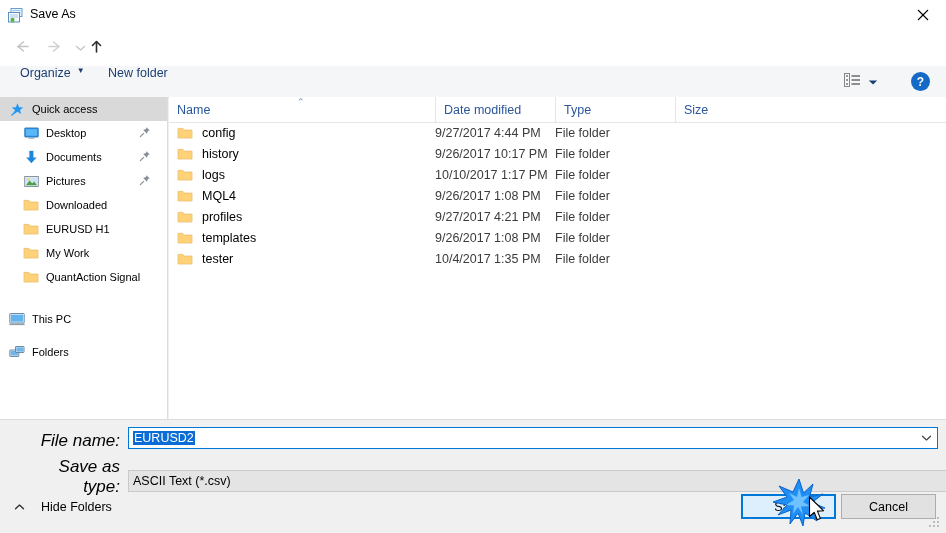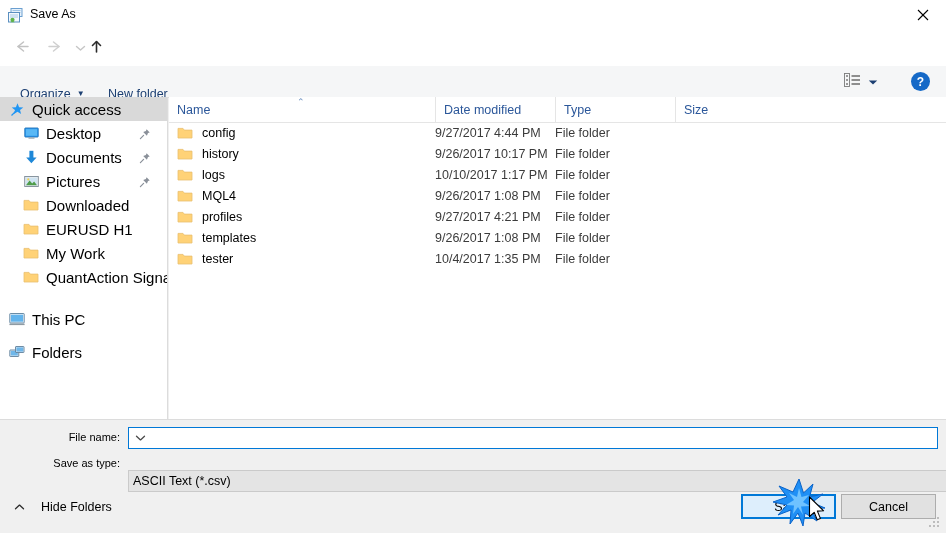--- a/index.html
+++ b/index.html
@@ -29,30 +29,30 @@
   .addr-spacer{flex:1;}
   .addr-chev{width:22px;height:22px;display:flex;align-items:center;justify-content:center;flex:none;}
   .addr-refresh{width:24px;height:22px;display:flex;align-items:center;justify-content:center;border-left:1px solid #e2e2e2;flex:none;}
 
   .searchbox{position:absolute;left:730px;top:36px;width:208px;height:24px;border:1px solid #cccccc;background:#fff;box-sizing:border-box;display:flex;align-items:center;}
   .search-text{font-size:12.5px;color:#4a4a4a;margin-left:6px;flex:1;white-space:nowrap;overflow:hidden;}
   .search-ico{width:22px;height:22px;display:flex;align-items:center;justify-content:center;flex:none;}
 
   
   .toolbar{position:absolute;left:0;top:66px;width:946px;height:31px;background:#f5f6f7;border-bottom:1px solid #dcdcdc;}
-  .tb-item{position:absolute;top:12px;height:31px;display:flex;align-items:center;color:#1c3f72;font-size:12.5px;padding:0 8px;}
+  .tb-item{position:absolute;top:0;height:31px;display:flex;color:#1c3f72;font-size:12.5px;padding:0 8px;}
   .tb-organize{left:12px;}
   .tb-newfolder{left:100px;}
   .tb-caret{margin-left:6px;font-size:8px;color:#1c3f72;}
   .tb-view{position:absolute;right:62px;top:0;height:31px;display:flex;align-items:center;gap:7px;padding:0 6px;}
   .tb-help{position:absolute;right:16px;top:6px;width:19px;height:19px;border-radius:50%;background:#1569c7;color:#fff;font-size:12px;font-weight:bold;display:flex;align-items:center;justify-content:center;}
 
   
   .sidebar{position:absolute;left:0;top:97px;width:168px;height:322px;background:#ffffff;border-right:1px solid #dcdcdc;box-sizing:border-box;overflow:hidden;}
-  .side-item{position:relative;height:24px;display:flex;align-items:center;font-size:15px;color:#000;padding-left:8px;box-sizing:border-box;}
+  .side-item{position:relative;height:24px;display:flex;align-items:center;font-size:11px;color:#000;padding-left:8px;box-sizing:border-box;}
   .side-item.sel{background:#d9d9d9;}
   .side-ico{width:18px;height:16px;margin-right:6px;display:flex;align-items:center;justify-content:center;flex:none;}
   .side-label{white-space:nowrap;overflow:hidden;}
   .side-pin{position:absolute;right:16px;top:5px;width:12px;height:12px;}
   .side-gap{height:9px;}
   .side-indent{padding-left:22px;}
 
   
   .filearea{position:absolute;left:169px;top:97px;width:777px;height:322px;background:#ffffff;}
   .colhead{position:absolute;left:0;top:0;width:777px;height:25px;background:#ffffff;border-bottom:1px solid #e5e5e5;}
@@ -62,21 +62,21 @@
   .rows{position:absolute;left:0;top:25px;width:777px;}
   .row{height:21px;display:flex;align-items:center;font-size:12.5px;color:#000;}
   .cell-name{width:266px;display:flex;align-items:center;padding-left:8px;box-sizing:border-box;}
   .cell-date{width:120px;color:#3b3b3b;box-sizing:border-box;}
   .cell-type{width:120px;color:#3b3b3b;box-sizing:border-box;}
   .cell-size{width:77px;color:#3b3b3b;box-sizing:border-box;}
   .fold-ico{width:17px;height:14px;margin-right:8px;flex:none;}
 
   
   .formarea{position:absolute;left:0;top:419px;width:946px;height:114px;background:#f0f0f0;border-top:1px solid #dcdcdc;}
-  .lbl{position:absolute;font-size:11px;color:#000;text-align:right;}
+  .lbl{position:absolute;font-size:17px;color:#000;text-align:right;font-style:italic;}
   .lbl-name{left:20px;top:431px;width:100px;}
   .lbl-type{left:20px;top:457px;width:100px;}
   .combo{position:absolute;box-sizing:border-box;height:22px;display:flex;align-items:center;}
   .combo-name{left:128px;top:427px;width:810px;border:1px solid #0078d7;background:#fff;}
   .combo-type{left:128px;top:470px;width:904px;border:1px solid #cacaca;background:#e4e4e4;}
   .combo-val{margin-left:4px;font-size:12.5px;flex:1;white-space:nowrap;overflow:hidden;}
   .combo-name .combo-val{color:#fff;}
   .sel-hl{background:#0a6cd4;padding:1px 1px;}
   .combo-chev{width:22px;height:20px;display:flex;align-items:center;justify-content:center;flex:none;}
 
@@ -465,20 +465,21 @@
         <div class="cell-type">File folder</div>
         <div class="cell-size"></div>
       </div>
     </div>
   </div>
 
   <div class="formarea"></div>
 
   <div class="lbl lbl-name">File name:</div>
   <div class="combo combo-name">
+    <span class="combo-val"><span class="sel-hl">EURUSD2</span></span>
     <span class="combo-chev">
       <svg width="11" height="8" viewBox="0 0 11 8">
           <path d="M1.5 2.2 L5.5 5.9 L9.5 2.2" fill="none" stroke="#4a4a4a" stroke-width="1.3" stroke-linecap="round" stroke-linejoin="round"></path>
         </svg>
     </span>
   </div>
 
   <div class="lbl lbl-type">Save as type:</div>
   <div class="combo combo-type">
     <span class="combo-val">ASCII Text (*.csv)</span>

